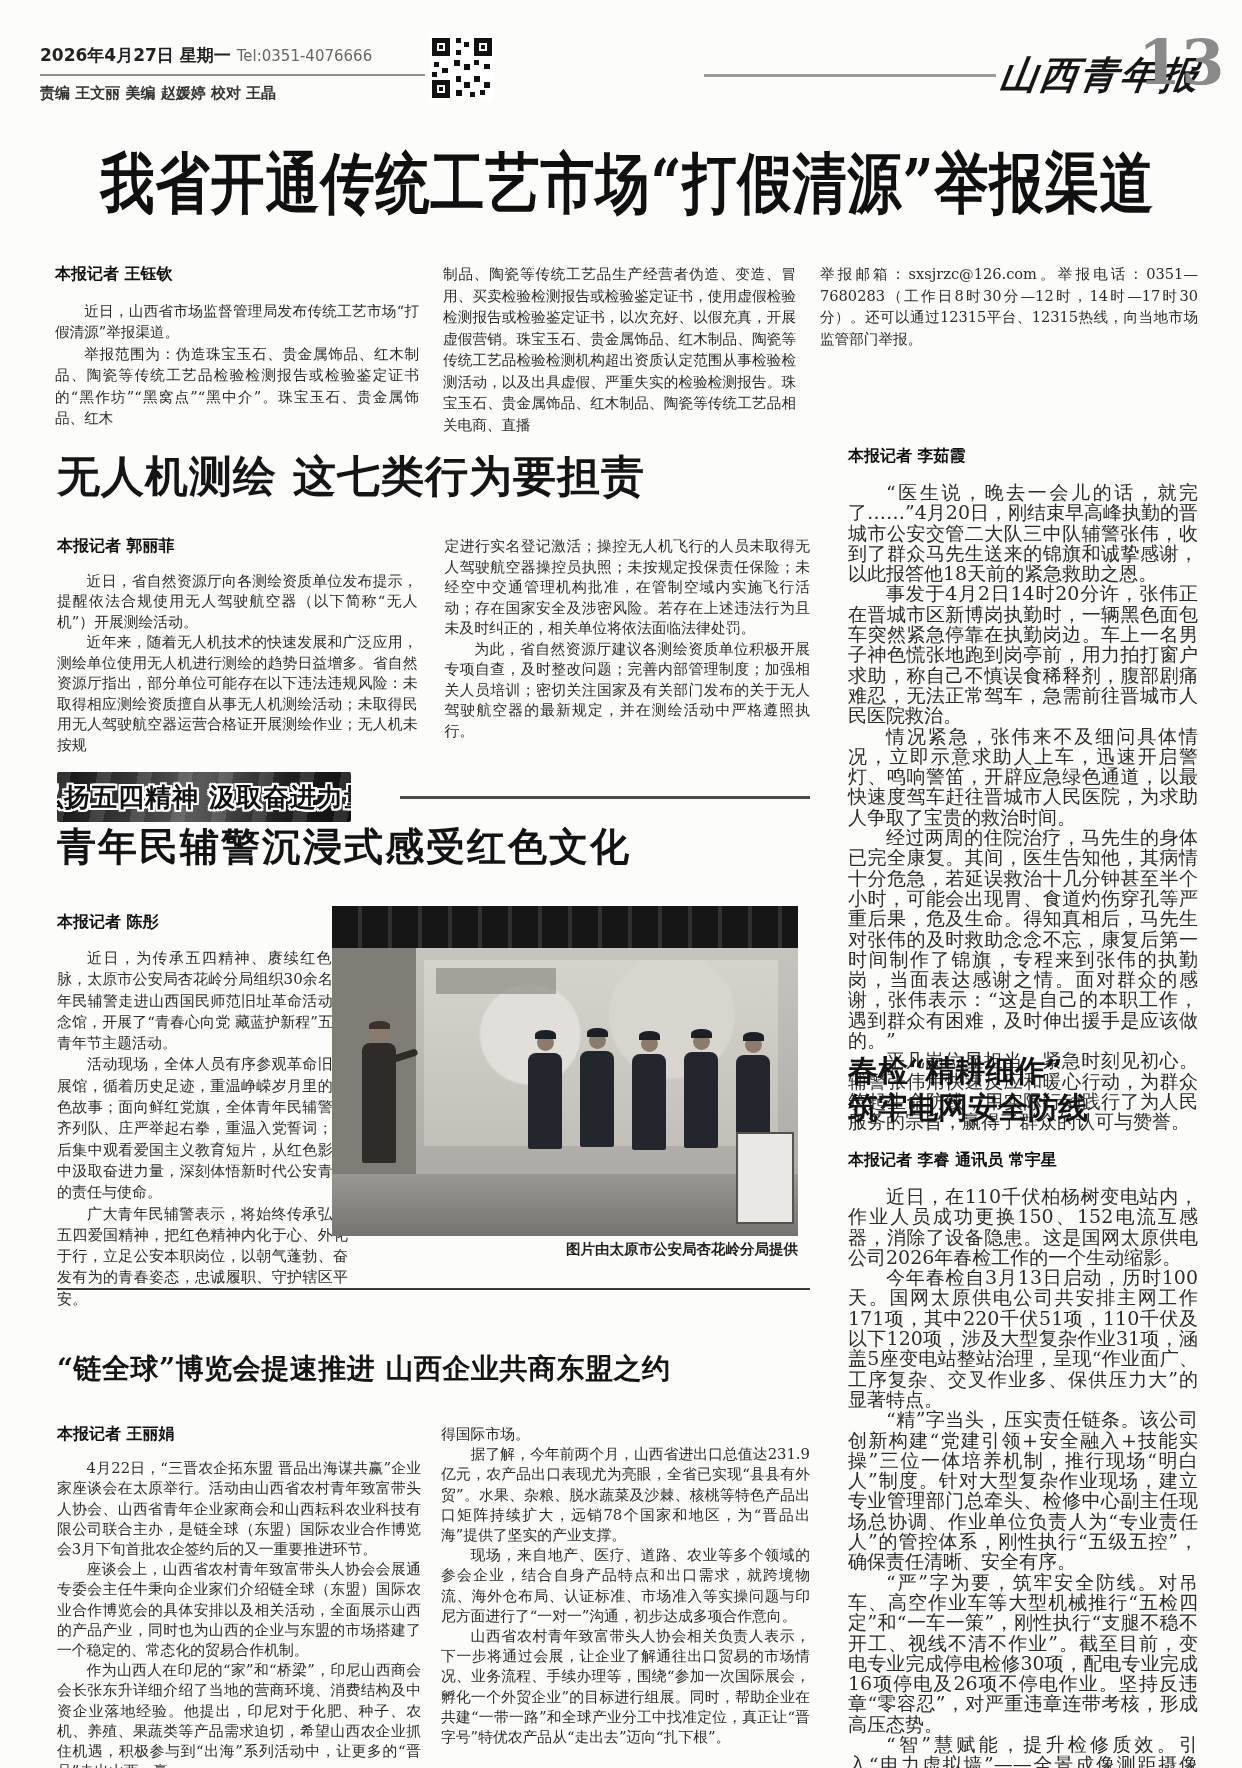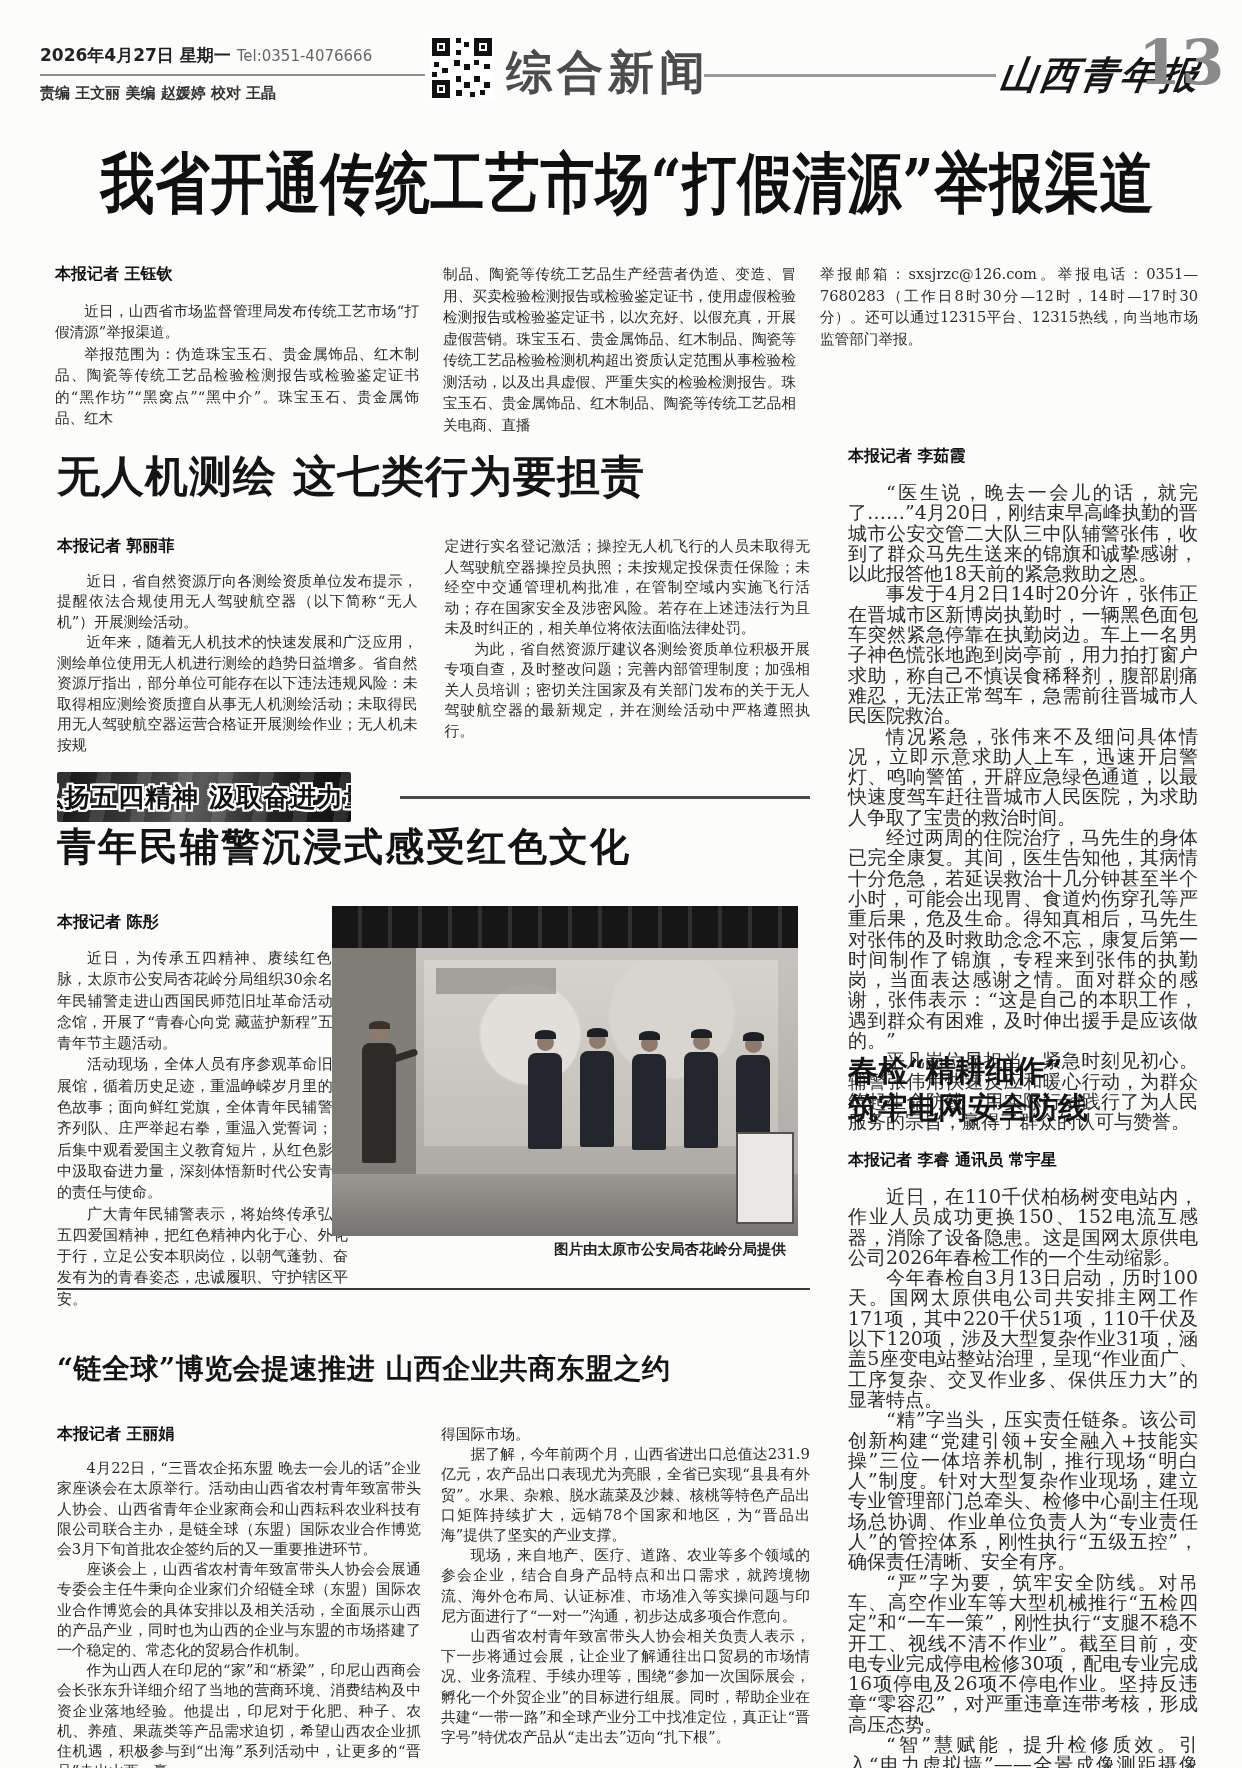--- a/index.html
+++ b/index.html
@@ -70,21 +70,21 @@
   .ph-plaque { position:absolute; top:62px; left:104px; width:120px; height:26px; background:#8e8b85; opacity:.7; }
   .ph-darkwall { position:absolute; top:42px; left:0; width:84px; height:228px; background:#807d76; }
   .ph-floor { position:absolute; bottom:0; left:0; right:0; height:62px; background:linear-gradient(#9b9893,#767470); }
   .ph-case { position:absolute; right:4px; bottom:12px; width:58px; height:92px; background:#e9e8e5; border:2px solid #55534f; }
   .fig { position:absolute; }
   .fig .head { width:17px; height:17px; border-radius:50%; background:#8c7b6d; margin:0 auto; position:relative; }
   .fig .cap { position:absolute; top:-4px; left:-2px; width:21px; height:9px; border-radius:50% 50% 0 0; background:#1c1f24; }
   .fig .torso { width:34px; height:96px; border-radius:8px 8px 2px 2px; background:#23262c; margin:2px auto 0; }
   .fig.guide .torso { background:#2e2b29; height:120px; }
   .fig.guide .arm { position:absolute; top:28px; left:30px; width:26px; height:7px; background:#2e2b29; border-radius:4px; transform:rotate(-18deg); }
-  .photo-caption { position:absolute; left:320px; top:1240px; width:466px; text-align:right;
+  .photo-caption { position:absolute; left:332px; top:1240px; width:466px; text-align:right;
     font-family:"DejaVu Sans","Liberation Sans",sans-serif; font-weight:bold; font-size:14.5px; color:#222; }
   
   .sep { position:absolute; left:57px; top:1288px; width:753px; height:2px; background:#3a3a3a; }
   .expo { position:absolute; left:57px; top:1350px; width:753px; }
   .expo h2 { font-size:28px; font-weight:900; color:#141414; letter-spacing:0.5px; white-space:nowrap; margin-bottom:36px; }
   .expo-cols { display:flex; gap:20px; }
   .expo-cols .col { font-size:14.8px; line-height:20.2px; }
   .expo-cols .c1 { width:364px; } .expo-cols .c2 { width:369px; }
   .expo-cols .byline { margin-bottom:14px; }
 </style>
@@ -130,21 +130,20 @@
         <rect x="49" y="7" width="8" height="8"></rect>
         <rect x="7" y="49" width="8" height="8"></rect>
       </g>
     <g fill="#111">
         <rect x="9" y="9" width="4" height="4"></rect>
         <rect x="51" y="9" width="4" height="4"></rect>
         <rect x="9" y="51" width="4" height="4"></rect>
       </g>
   </svg>
 
-  <div class="section-title">综合新闻</div>
   <div class="hdr-line"></div>
   <div class="masthead">山西青年报</div>
   <div class="pagenum">13</div>
 
   <div class="lead">
     <h1>我省开通传统工艺市场“打假清源”举报渠道</h1>
     <div class="lead-cols">
       <div class="col c1">
         <div class="byline">本报记者 王钰钦</div>
         <div class="body">
@@ -274,21 +273,21 @@
       </div>
   </div>
 
   <div class="sep"></div>
   <div class="expo">
     <h2>“链全球”博览会提速推进  山西企业共商东盟之约</h2>
     <div class="expo-cols">
       <div class="col c1">
         <div class="byline">本报记者 王丽娟</div>
         <div class="body">
-            <p>4月22日，“三晋农企拓东盟 晚去一会儿的话”企业家座谈会在太原举行。活动由山西省农村青年致富带头人协会、山西省青年企业家商会和山西耘科农业科技有限公司联合主办，是链全球（东盟）国际农业合作博览会3月下旬首批农企签约后的又一重要推进环节。</p>
+            <p>4月22日，“三晋农企拓东盟 晋品出海谋共赢”企业家座谈会在太原举行。活动由山西省农村青年致富带头人协会、山西省青年企业家商会和山西耘科农业科技有限公司联合主办，是链全球（东盟）国际农业合作博览会3月下旬首批农企签约后的又一重要推进环节。</p>
             <p>座谈会上，山西省农村青年致富带头人协会会展通专委会主任牛秉向企业家们介绍链全球（东盟）国际农业合作博览会的具体安排以及相关活动，全面展示山西的产品产业，同时也为山西的企业与东盟的市场搭建了一个稳定的、常态化的贸易合作机制。</p>
             <p>作为山西人在印尼的“家”和“桥梁”，印尼山西商会会长张东升详细介绍了当地的营商环境、消费结构及中资企业落地经验。他提出，印尼对于化肥、种子、农机、养殖、果蔬类等产品需求迫切，希望山西农企业抓住机遇，积极参与到“出海”系列活动中，让更多的“晋品”走出山西，赢</p>
           </div>
       </div>
       <div class="col c2">
         <div class="body cont">
             <p>得国际市场。</p>
             <p>据了解，今年前两个月，山西省进出口总值达231.9亿元，农产品出口表现尤为亮眼，全省已实现“县县有外贸”。水果、杂粮、脱水蔬菜及沙棘、核桃等特色产品出口矩阵持续扩大，远销78个国家和地区，为“晋品出海”提供了坚实的产业支撑。</p>
             <p>现场，来自地产、医疗、道路、农业等多个领域的参会企业，结合自身产品特点和出口需求，就跨境物流、海外仓布局、认证标准、市场准入等实操问题与印尼方面进行了“一对一”沟通，初步达成多项合作意向。</p>
             <p>山西省农村青年致富带头人协会相关负责人表示，下一步将通过会展，让企业了解通往出口贸易的市场情况、业务流程、手续办理等，围绕“参加一次国际展会，孵化一个外贸企业”的目标进行组展。同时，帮助企业在共建“一带一路”和全球产业分工中找准定位，真正让“晋字号”特优农产品从“走出去”迈向“扎下根”。</p>

